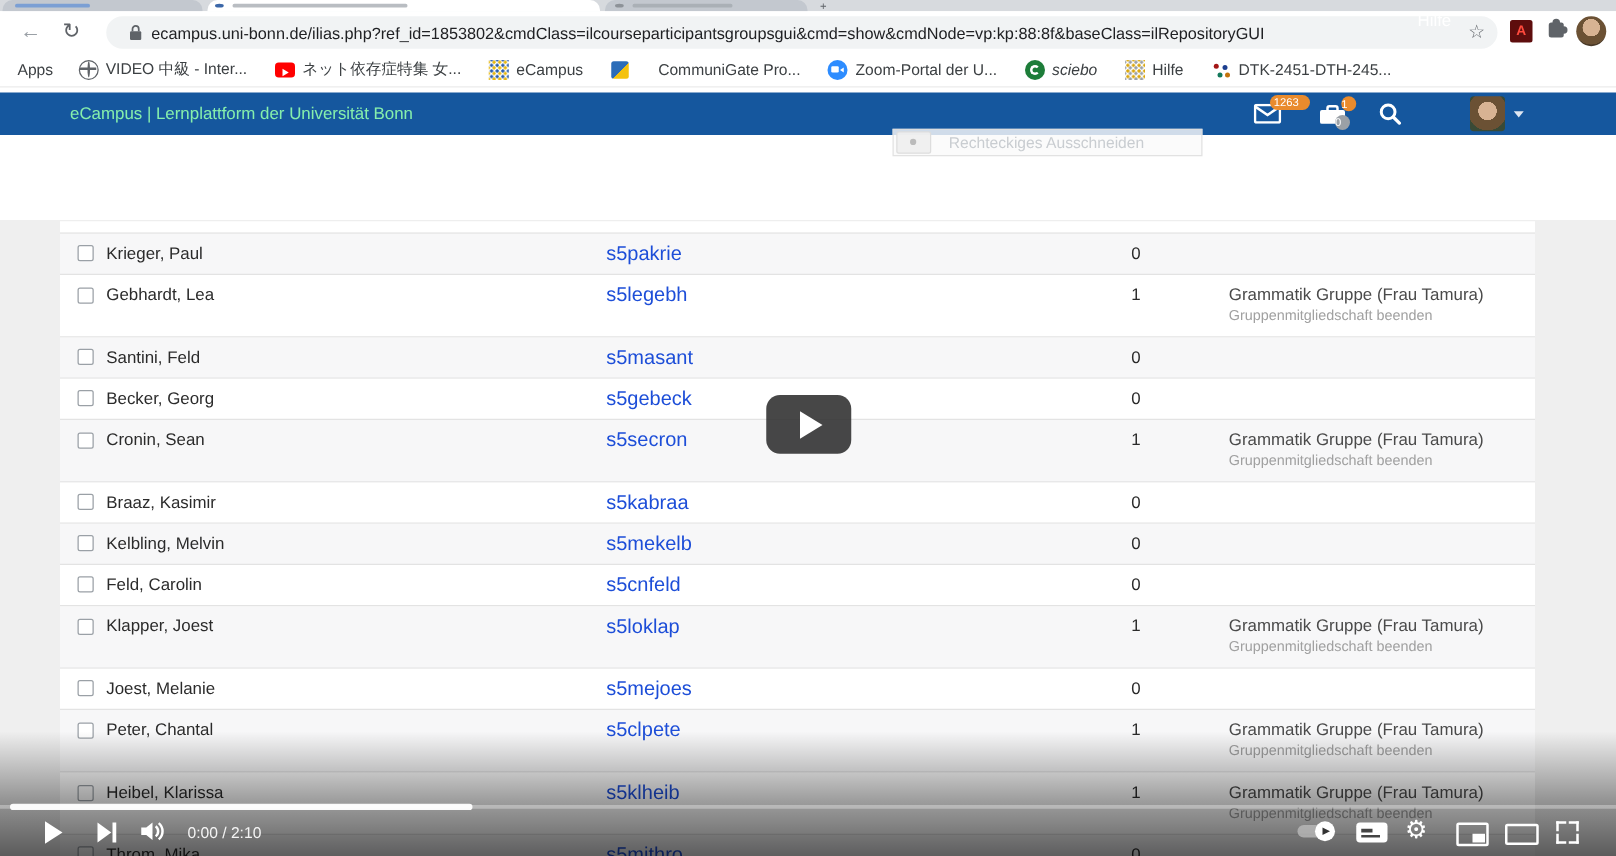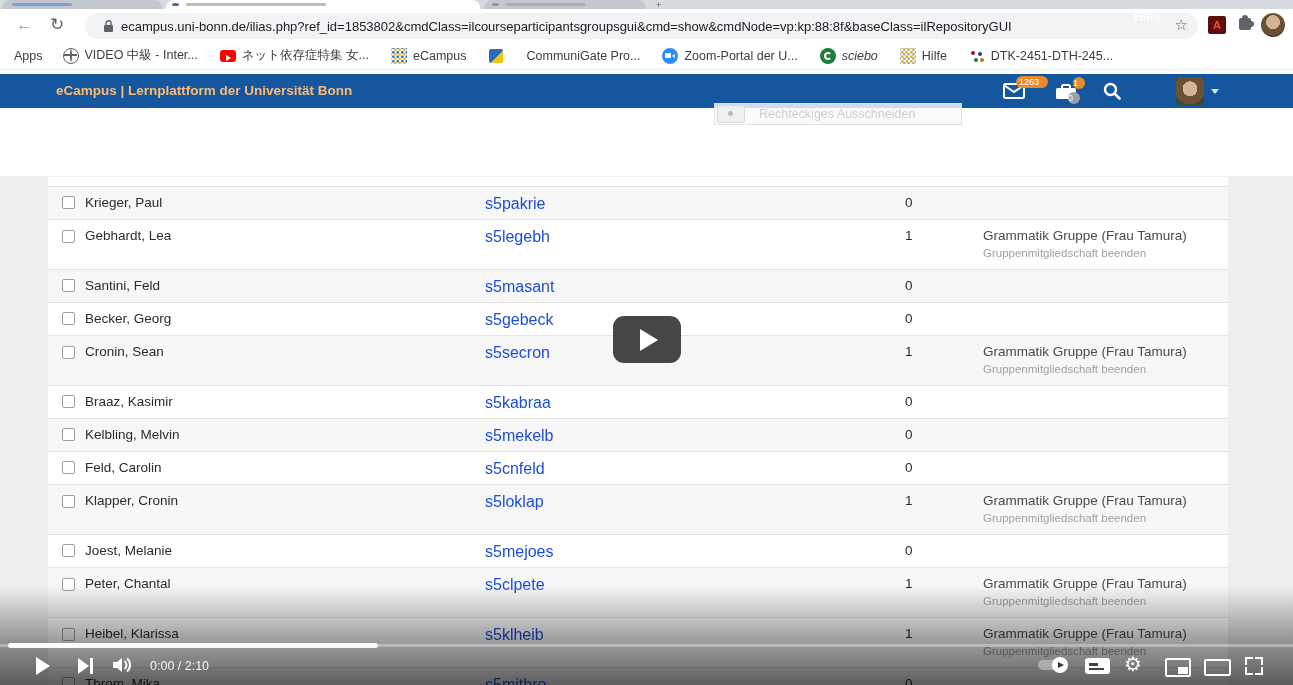--- a/index.html
+++ b/index.html
@@ -45,21 +45,21 @@
   .icon-zoom:before{content:"";position:absolute;left:3px;top:5.5px;width:6px;height:5px;background:#fff;border-radius:1px;}
   .icon-zoom:after{content:"";position:absolute;left:9.5px;top:6px;border-right:3.5px solid #fff;border-top:2px solid transparent;border-bottom:2px solid transparent;}
   .icon-sciebo{background:#1d7d39;border-radius:50%;}
   .icon-sciebo:before{content:"";position:absolute;left:4px;top:4px;width:8px;height:8px;border:2px solid #fff;border-right-color:transparent;border-radius:50%;box-sizing:border-box;}
   .icon-dtk{}
   .icon-dtk:before{content:"";position:absolute;left:2px;top:3px;width:4px;height:4px;border-radius:50%;background:#a31616;
     box-shadow:7px 1px 0 #1d3f8f, 3px 7px 0 #13795b, 9px 7px 0 #c2730d;}
 
   
   .bluebar{position:absolute;left:0;top:74px;width:1293px;height:34px;background:#15579e;}
-  .bluebar-title{position:absolute;left:56px;top:9px;color:#fdba74;font-size:13.5px;font-weight:bold;}
+  .bluebar-title{position:absolute;left:56px;top:9px;color:#86efac;font-size:13.5px;}
   .badge{position:absolute;border-radius:8px;color:#fff;font-size:9px;font-weight:normal;text-align:left;}
   .badge.orange{background:#e98b2d;}
   .badge.gray{background:#9aa0a6;}
   .hilfe-link{position:absolute;left:1134px;top:9px;color:#fff;font-size:13.5px;}
   .avatar-big{position:absolute;left:1176px;top:77px;width:28px;height:28px;border-radius:3px;
     background:radial-gradient(circle at 50% 42%, #d8b393 0 34%, #6b5134 35% 72%, #394a36 73%);}
   .caret-wh{position:absolute;left:1211px;top:89px;border-left:4px solid transparent;border-right:4px solid transparent;border-top:5px solid #dfe7f2;}
 
   
   .siteband{position:absolute;left:0;top:108px;width:1293px;height:68px;background:#fff;}
@@ -316,21 +316,21 @@
         <div class="c-check"></div>
         <div class="c-name">Feld, Carolin</div>
         <div class="c-login">s5cnfeld</div>
         <div class="c-count">0</div>
         <div class="c-group"></div>
         <div class="c-sub"></div>
       </div>
 
       <div class="t-row alt tall">
         <div class="c-check"></div>
-        <div class="c-name">Klapper, Cronin</div>
+        <div class="c-name">Klapper, Joest</div>
         <div class="c-login">s5loklap</div>
         <div class="c-count">1</div>
         <div class="c-group">Grammatik Gruppe (Frau Tamura)</div>
         <div class="c-sub">Gruppenmitgliedschaft beenden</div>
       </div>
 
       <div class="t-row">
         <div class="c-check"></div>
         <div class="c-name">Joest, Melanie</div>
         <div class="c-login">s5mejoes</div>

